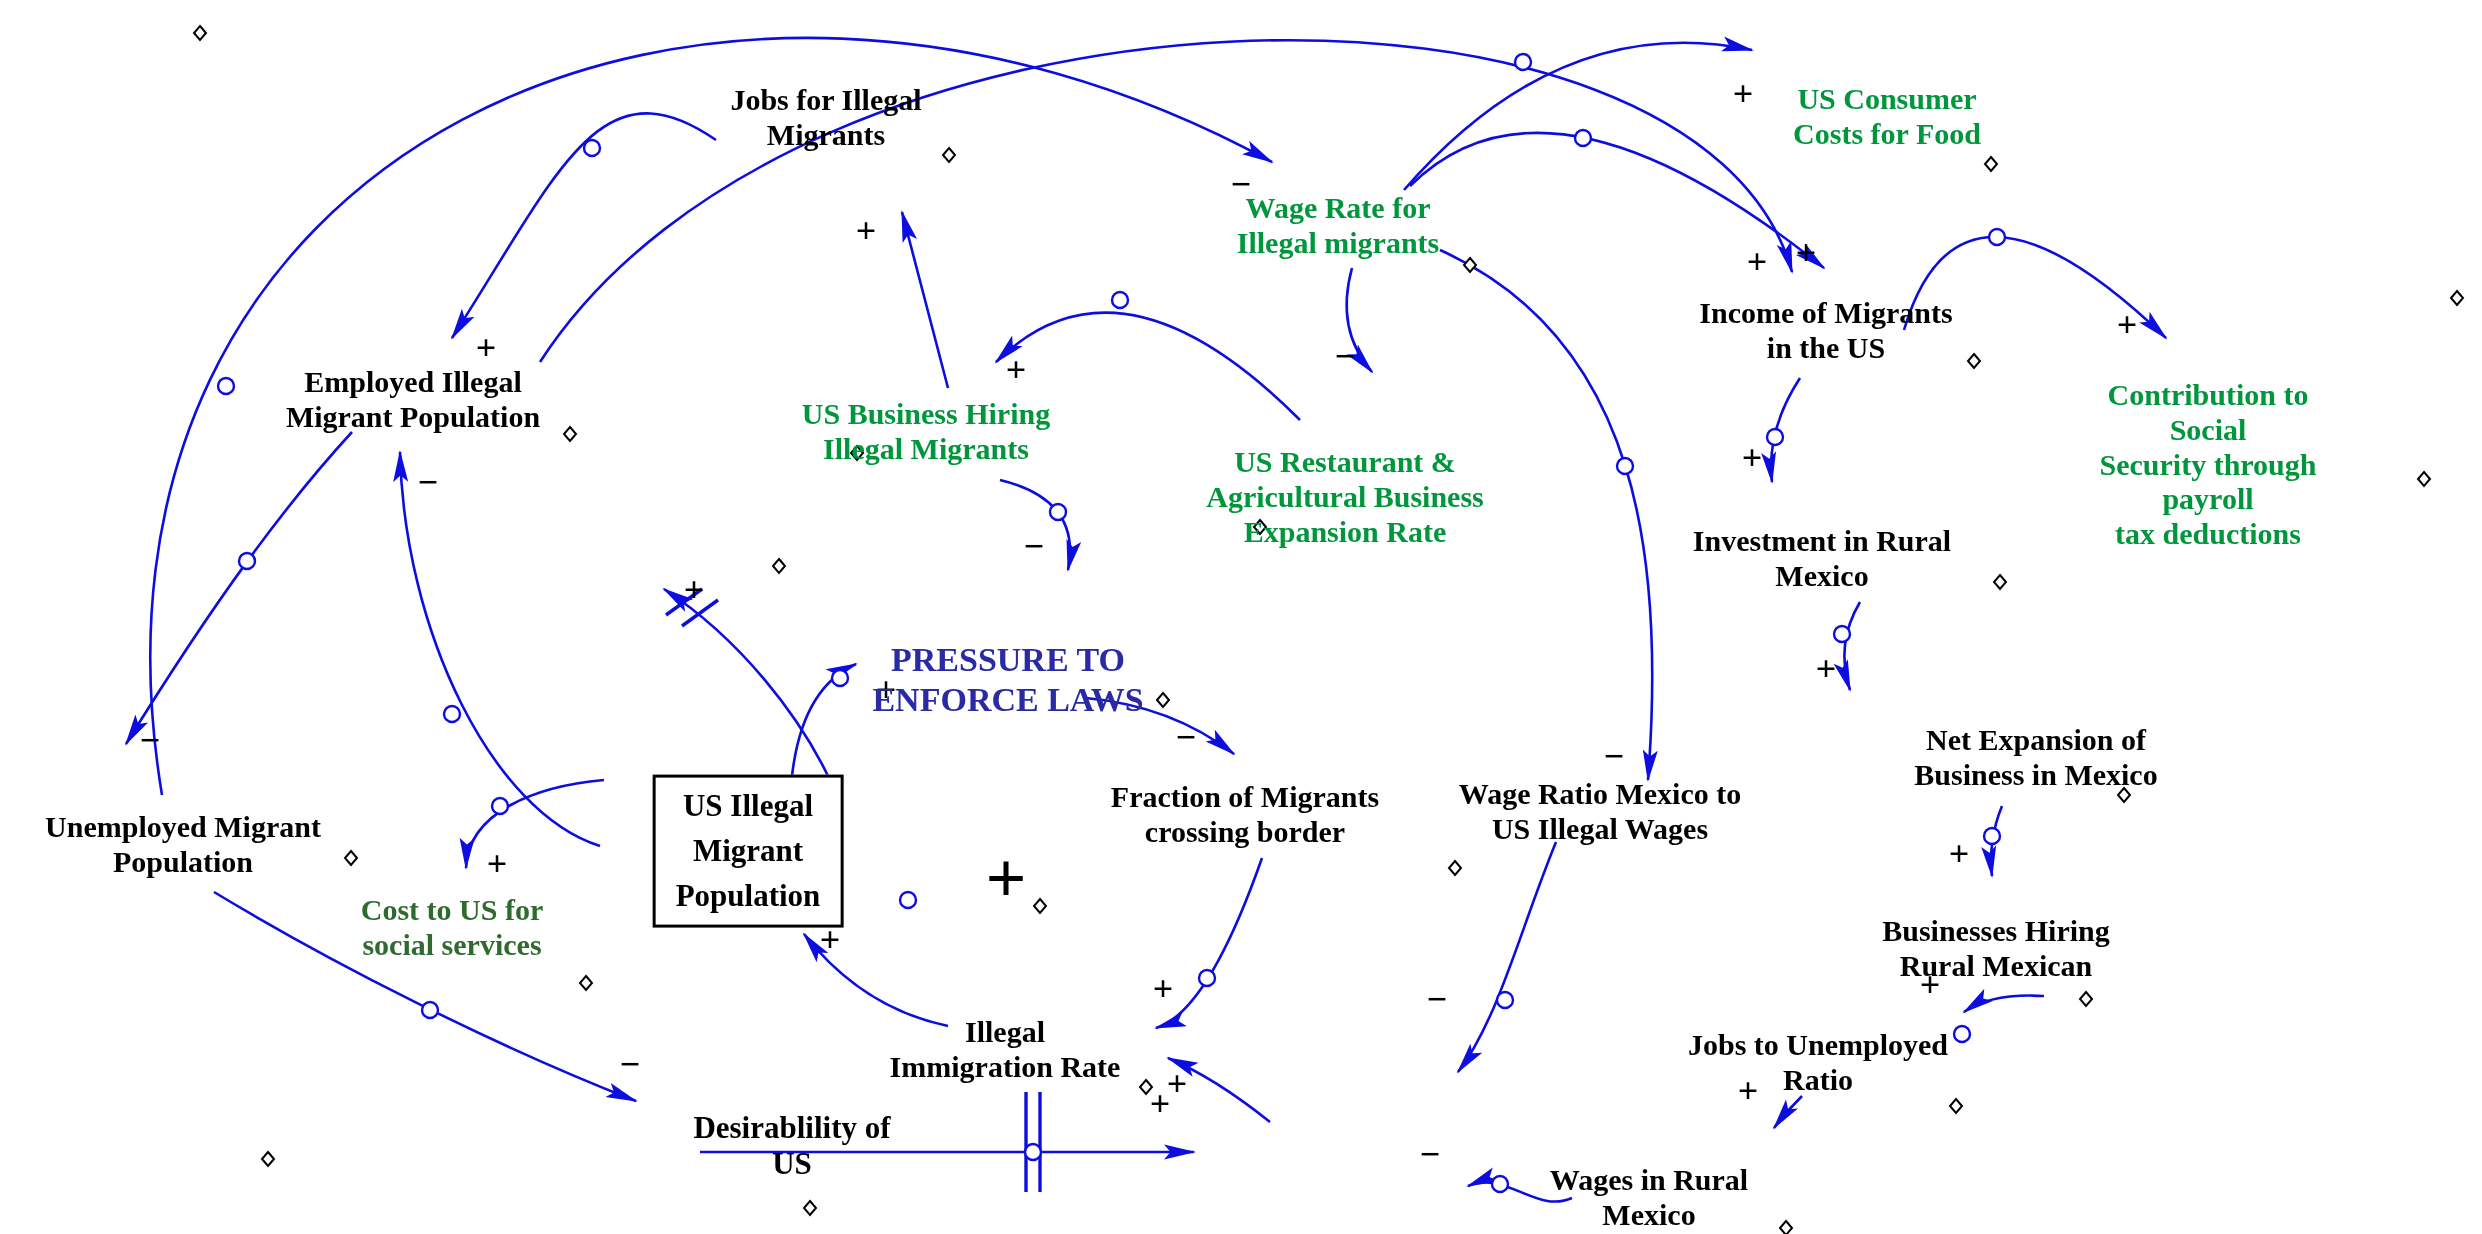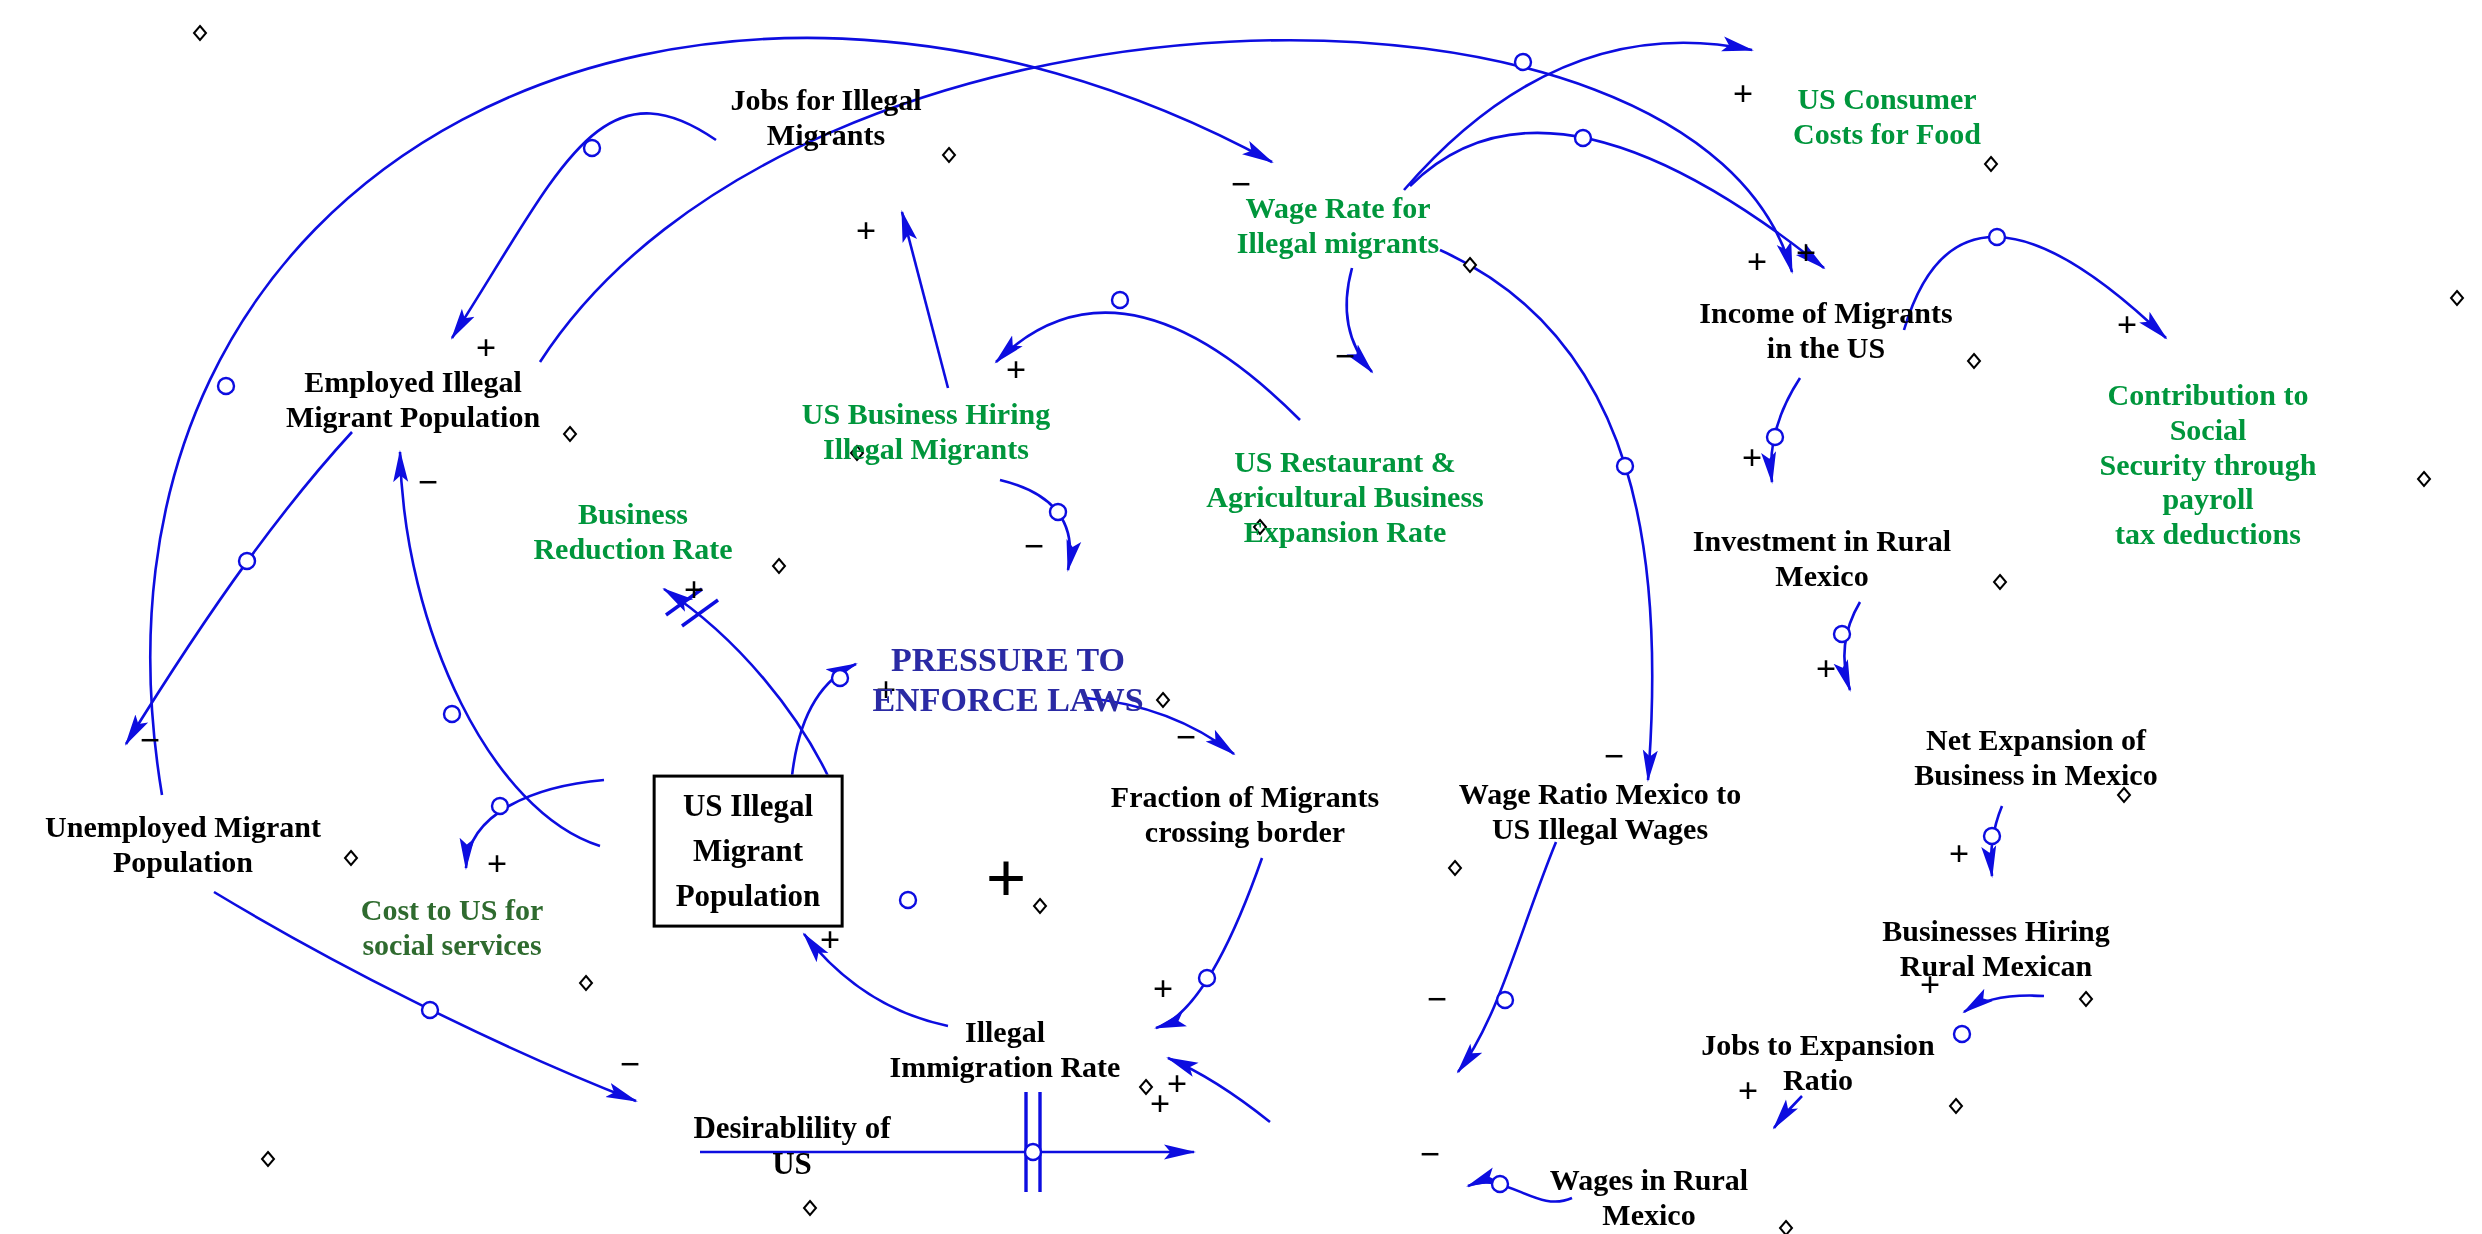--- a/index.html
+++ b/index.html
@@ -153,40 +153,38 @@
     <div class="node " style="left: 1812px; top: 331px; margin-left: 14px;">Income of Migrants
 in the US</div>
     <div class="node green" style="left: 2208px; top: 465px;">Contribution to Social
 Security through payroll
 tax deductions</div>
     <div class="node green" style="left: 926px; top: 432px;">US Business Hiring
 Illegal Migrants</div>
     <div class="node green" style="left: 1345px; top: 497px;">US Restaurant &amp;
 Agricultural Business
 Expansion Rate</div>
-    <div class="node green" style="left: 633px; top: 532px;">Business
-Reduction Rate</div>
     <div class="node navy" style="left: 1008px; top: 648px; margin-top: 32px;">PRESSURE TO
 ENFORCE LAWS</div>
     <div class="node " style="left: 1822px; top: 559px;">Investment in Rural
 Mexico</div>
     <div class="node " style="left: 2036px; top: 758px;">Net Expansion of
 Business in Mexico</div>
     <div class="node red boxed" style="left: 748px; top: 851px;">US Illegal
 Migrant
 Population</div>
     <div class="node " style="left: 1245px; top: 815px;">Fraction of Migrants
 crossing border</div>
     <div class="node " style="left: 1600px; top: 812px;">Wage Ratio Mexico to
 US Illegal Wages</div>
     <div class="node dgreen" style="left: 452px; top: 928px;">Cost to US for
 social services</div>
     <div class="node " style="left: 1996px; top: 949px;">Businesses Hiring
 Rural Mexican</div>
-    <div class="node " style="left: 1818px; top: 1063px;">Jobs to Expansion
+    <div class="node " style="left: 1818px; top: 1063px;">Jobs to Unemployed
 Ratio</div>
     <div class="node " style="left: 1005px; top: 1050px;">Illegal
 Immigration Rate</div>
     <div class="node red" style="left: 792px; top: 1146px;">Desirablility of
 US</div>
     <div class="node " style="left: 1649px; top: 1198px;">Wages in Rural
 Mexico</div>
   </div>
 
 </body></html>

